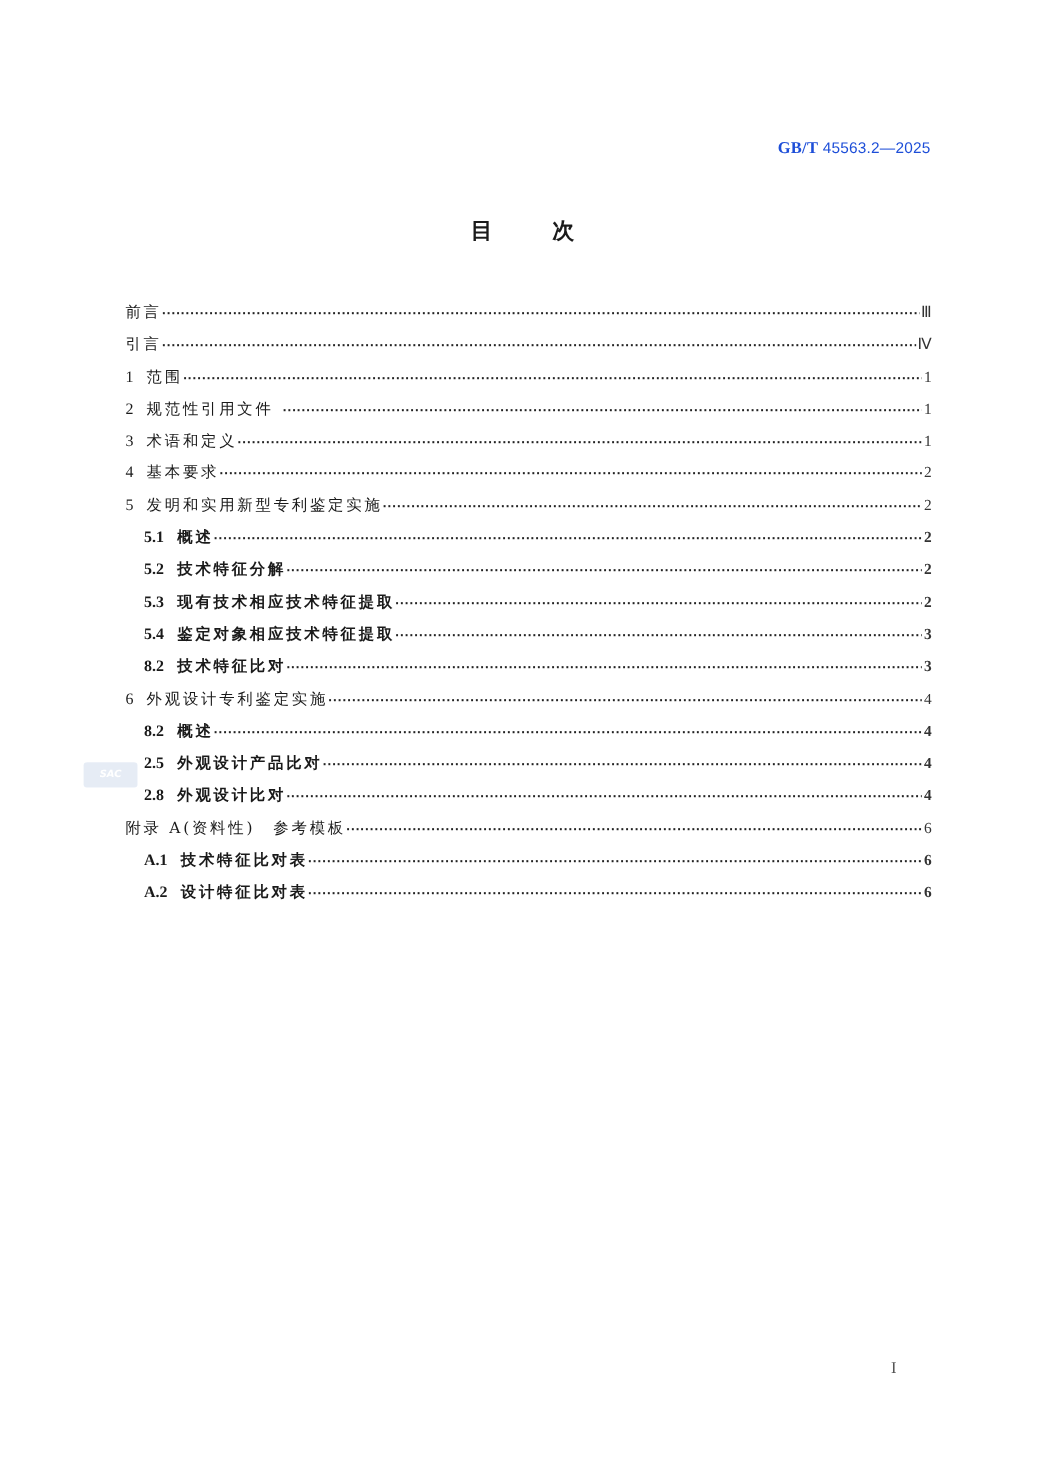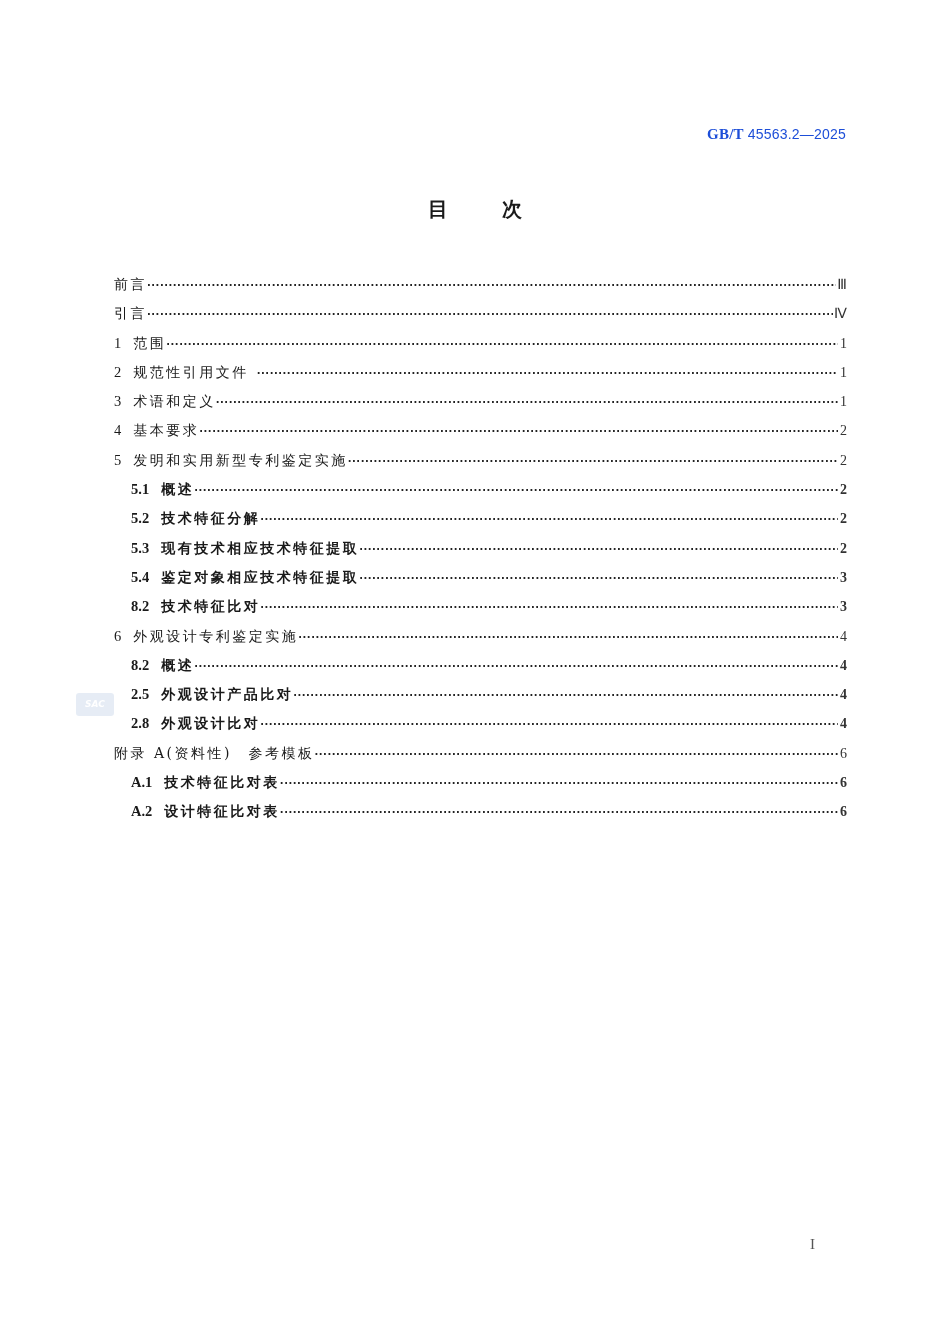--- a/index.html
+++ b/index.html
@@ -37,21 +37,21 @@
     letter-spacing: 0.5px; font-family: "DejaVu Sans", sans-serif; font-size: 10px;
     color: #222;
   }
   .toc-leader::before {
     content: "··································································································································································";
     font-weight: bold;
   }
   .toc-page { font-family: "Liberation Serif", serif; font-size: 14px; color: #333; min-width: 8px; text-align: right; }
   .gap-label { margin-right: 8px; }
   .watermark {
-    position: absolute; left: 76px; top: 693px; width: 38px; height: 23px;
+    position: absolute; left: 76px; top: 693px; width: 49px; height: 23px;
     background: #e4ebf5; border-radius: 3px;
     font-family: "DejaVu Sans", sans-serif; font-style: italic; font-weight: bold;
     font-size: 9px; color: #ffffff; text-align: center; line-height: 23px;
     opacity: 0.9;
   }
   .page-number {
     position: absolute; top: 1236px; left: 810px;
     font-family: "Liberation Serif", serif; font-size: 15px; color: #555;
   }
 </style>

